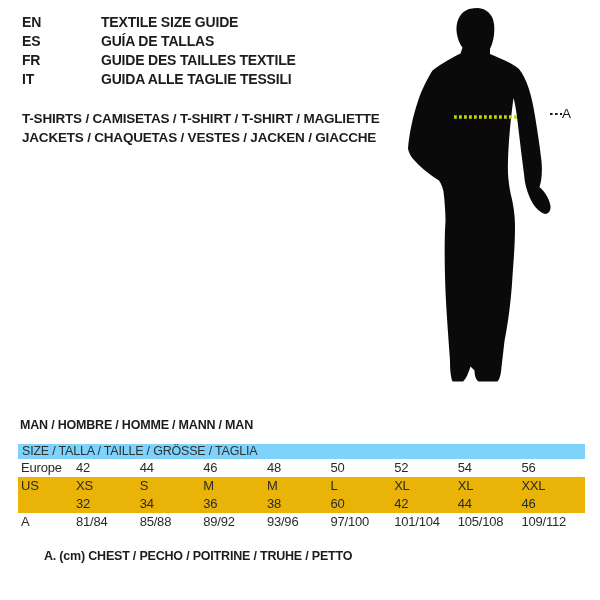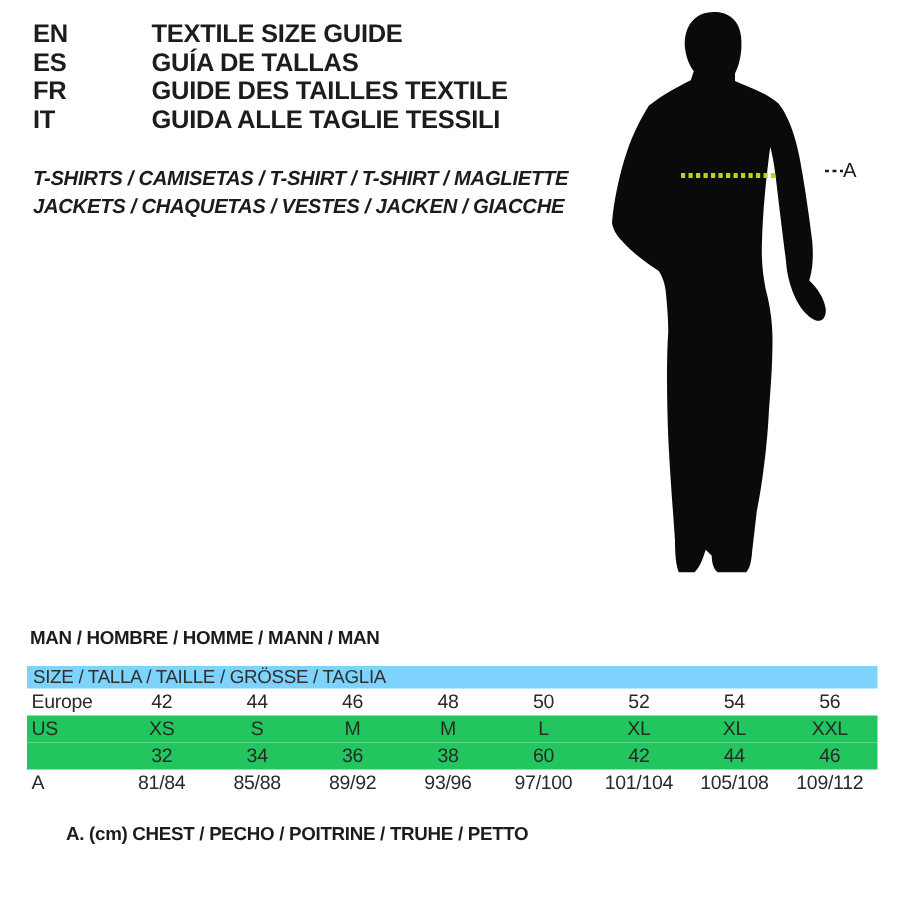--- a/index.html
+++ b/index.html
@@ -5,48 +5,48 @@
   html, body { margin:0; padding:0; }
   body { font-family:"Liberation Sans", sans-serif; background:#fff; }
   .canvas {
     position:relative; width:600px; height:600px; background:#ffffff;
     overflow:hidden; color:#1c1c1c;
   }
 
   
   .lang-block { position:absolute; left:22px; top:13px; }
   .lang-row { display:flex; height:19px; line-height:19px;
-              font-size:17px; font-weight:bold; letter-spacing:-0.2px; }
+              font-size:14px; font-weight:bold; letter-spacing:-0.2px; }
   .lang-code { width:36px; flex:0 0 36px; }
   .lang-label { white-space:nowrap;margin-left:43px; }
 
   
   .garment-block { position:absolute; left:22px; top:109px; }
   .garment-line { height:19px; line-height:19px; font-size:13.5px;
-                  font-weight:bold; letter-spacing:-0.2px; white-space:nowrap;font-style:italic; }
+                  font-weight:bold; letter-spacing:-0.2px; white-space:nowrap; }
 
   
   .figure-svg { position:absolute; left:400px; top:0; }
   .marker-a { position:absolute; left:562px; top:106px; width:16px;
               font-size:13.5px; line-height:16px; color:#1a1a1a; }
 
   
   .section-title { position:absolute; left:20px; top:418px; font-size:12.5px;
                    font-weight:bold; letter-spacing:-0.2px; }
 
   
   .size-table { position:absolute; left:18px; top:444px; width:567px;
                 font-size:13px; color:#2a2a2a; letter-spacing:-0.2px; }
   .st-header { height:15px; line-height:15px; background:#7dd3fc;
                padding-left:4px; font-size:12.5px; color:#303030; }
   .st-row { display:grid; grid-template-columns:58px repeat(8, 1fr);
             height:18px; line-height:18px; align-items:center; }
-  .st-row.shaded { background:#22c55e; }
+  .st-row.shaded { background:#eab308; }
   .st-label { text-align:left; padding-left:3px; }
-  .st-cell { text-align:center; }
+  .st-cell { text-align:left; }
 
   
   .footnote { position:absolute; left:20px; top:549px; font-size:12.5px;
               font-weight:bold; letter-spacing:-0.2px;margin-left:24px; }
 </style>
 </head>
 <body>
 
 <div class="canvas">
 

